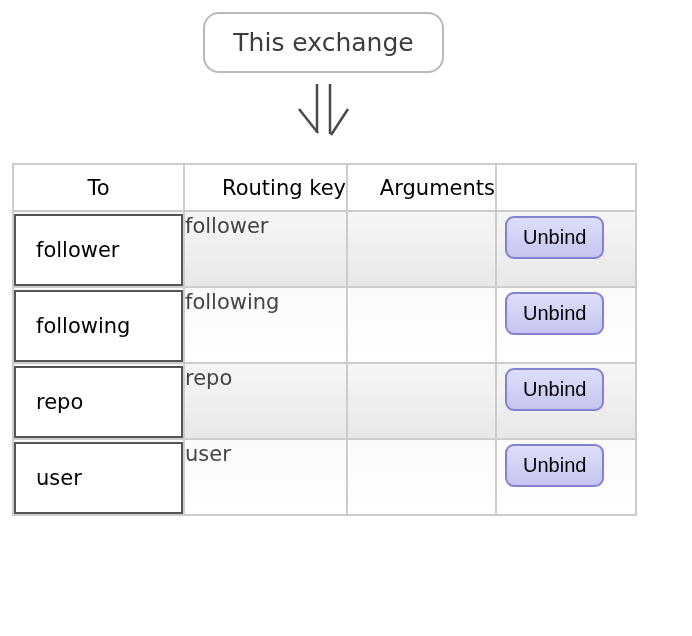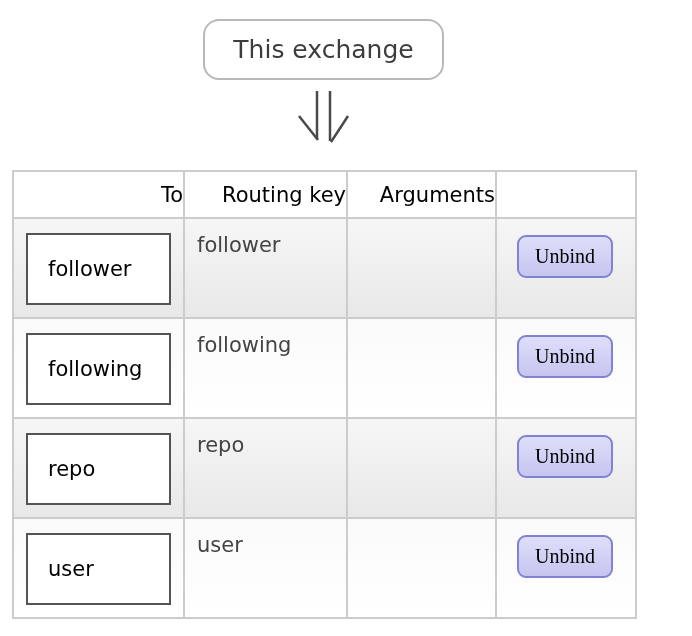--- a/index.html
+++ b/index.html
@@ -11,21 +11,21 @@
     font-family: "DejaVu Sans", "Liberation Sans", sans-serif;
   }
   .wrap {
     width: 623px;
     margin-left: 12px;
   }
   .diagram {
     display: flex;
     flex-direction: column;
     align-items: center;
-    padding-top: 19px;
+    padding-top: 12px;
   }
   .exchange-box {
     background: #ffffff;
     border: 2px solid #b9b9b9;
     border-radius: 16px;
     padding: 14px 28px;
     font-size: 25px;
     color: #3d3d3d;
     white-space: nowrap;
   }
@@ -48,24 +48,24 @@
   }
   table.bindings th {
     height: 45px;
     font-size: 21px;
     font-weight: normal;
     color: #000000;
     background: #ffffff;
     text-align: right;
     padding: 0 0 0 10px;
   }
-  table.bindings th.center { padding: 0; }
+  table.bindings th.center { text-align: center; padding: 0; }
   table.bindings td {
     height: 72px;
-    padding: 12px;
+    padding: 0;
     vertical-align: top;
   }
   tr.row-odd td  { background: linear-gradient(180deg, #f6f6f6 0%, #e8e8e8 100%); }
   tr.row-even td { background: linear-gradient(180deg, #fafafa 0%, #ffffff 100%); }
   .node {
     box-sizing: border-box;
     height: 72px;
     margin-top: 2px;
     border: 2px solid #545454;
     background: #ffffff;
@@ -77,21 +77,21 @@
     cursor: pointer;
   }
   .rkey {
     font-size: 21px;
     color: #444444;
     padding-top: 2px;
     line-height: 1.2;
   }
   .unbind-btn {
     margin: 4px 0 0 8px;
-    font-family: Liberation Serif, serif;
+    font-family: Liberation Sans, sans-serif;
     font-size: 20px;
     color: #000000;
     background: linear-gradient(180deg, #dedefa 0%, #c5c5f0 100%);
     border: 2px solid #8282d2;
     border-radius: 9px;
     padding: 8px 16px;
     cursor: pointer;
   }
 </style>
 </head>

